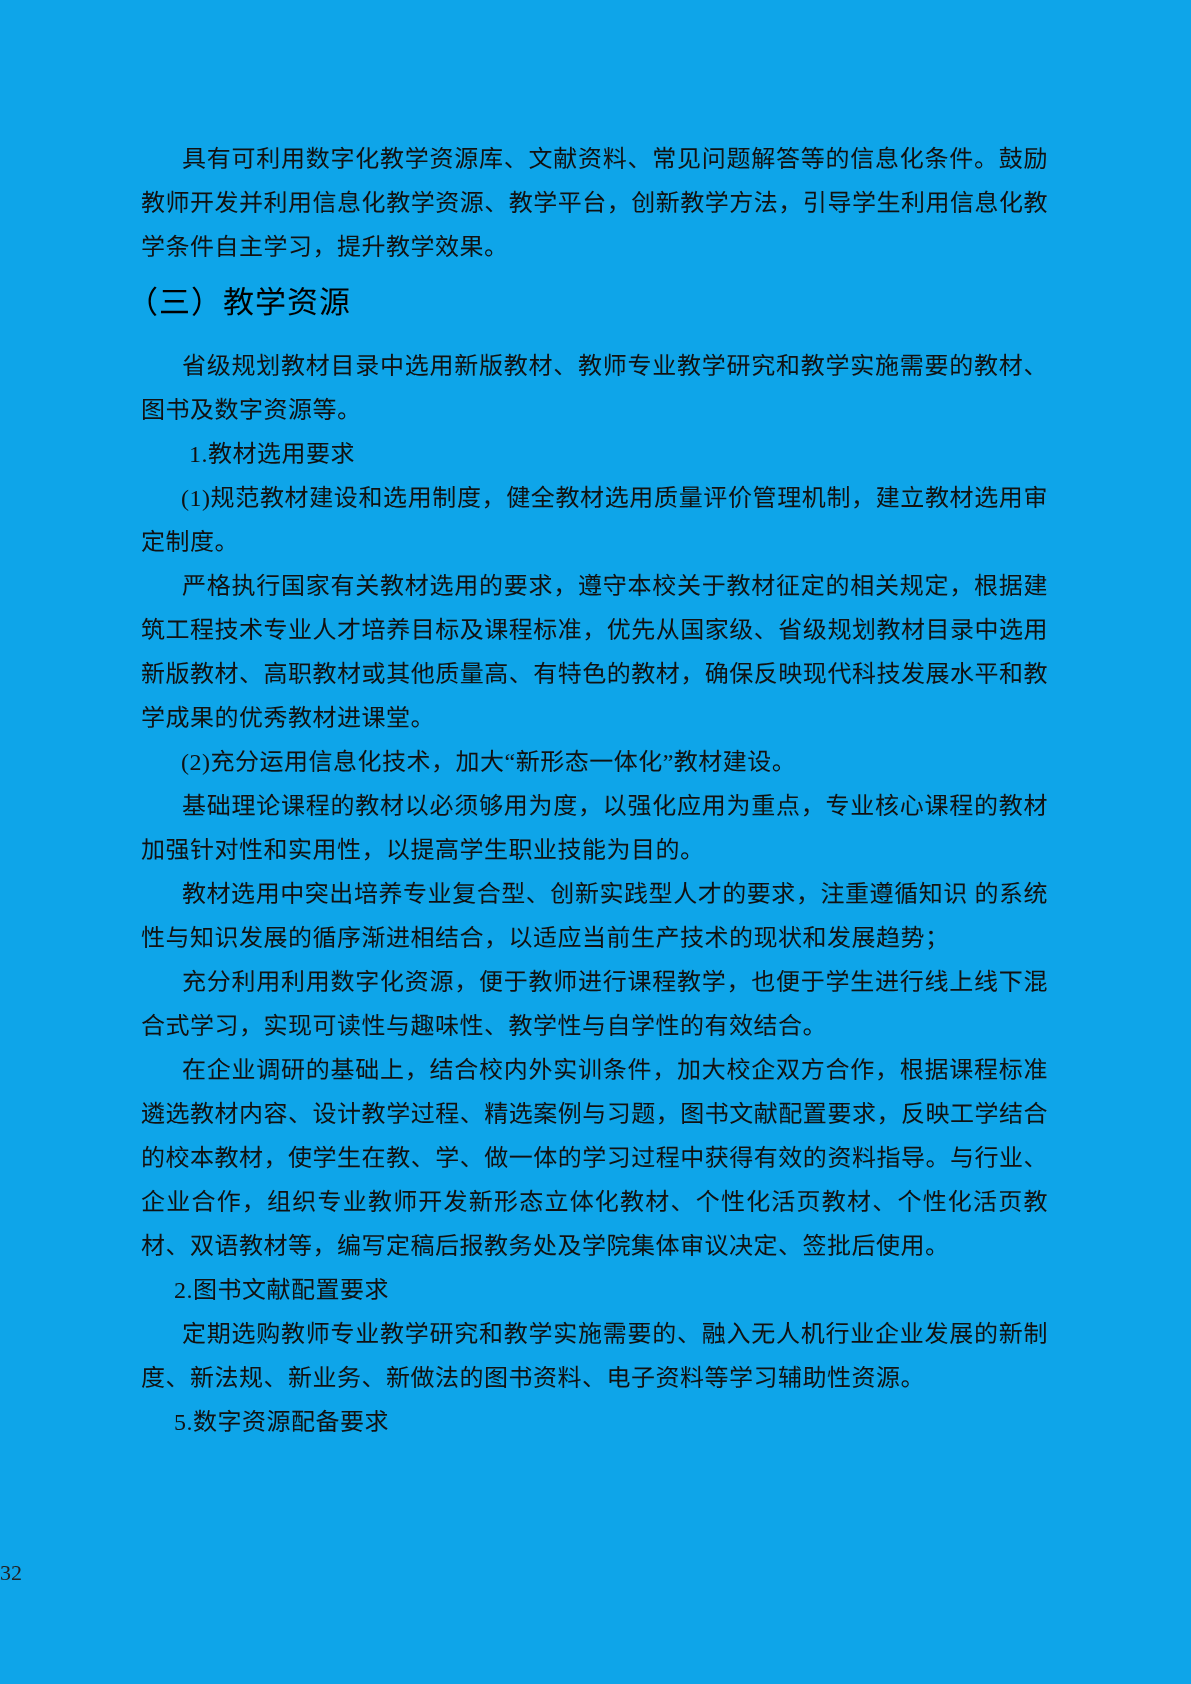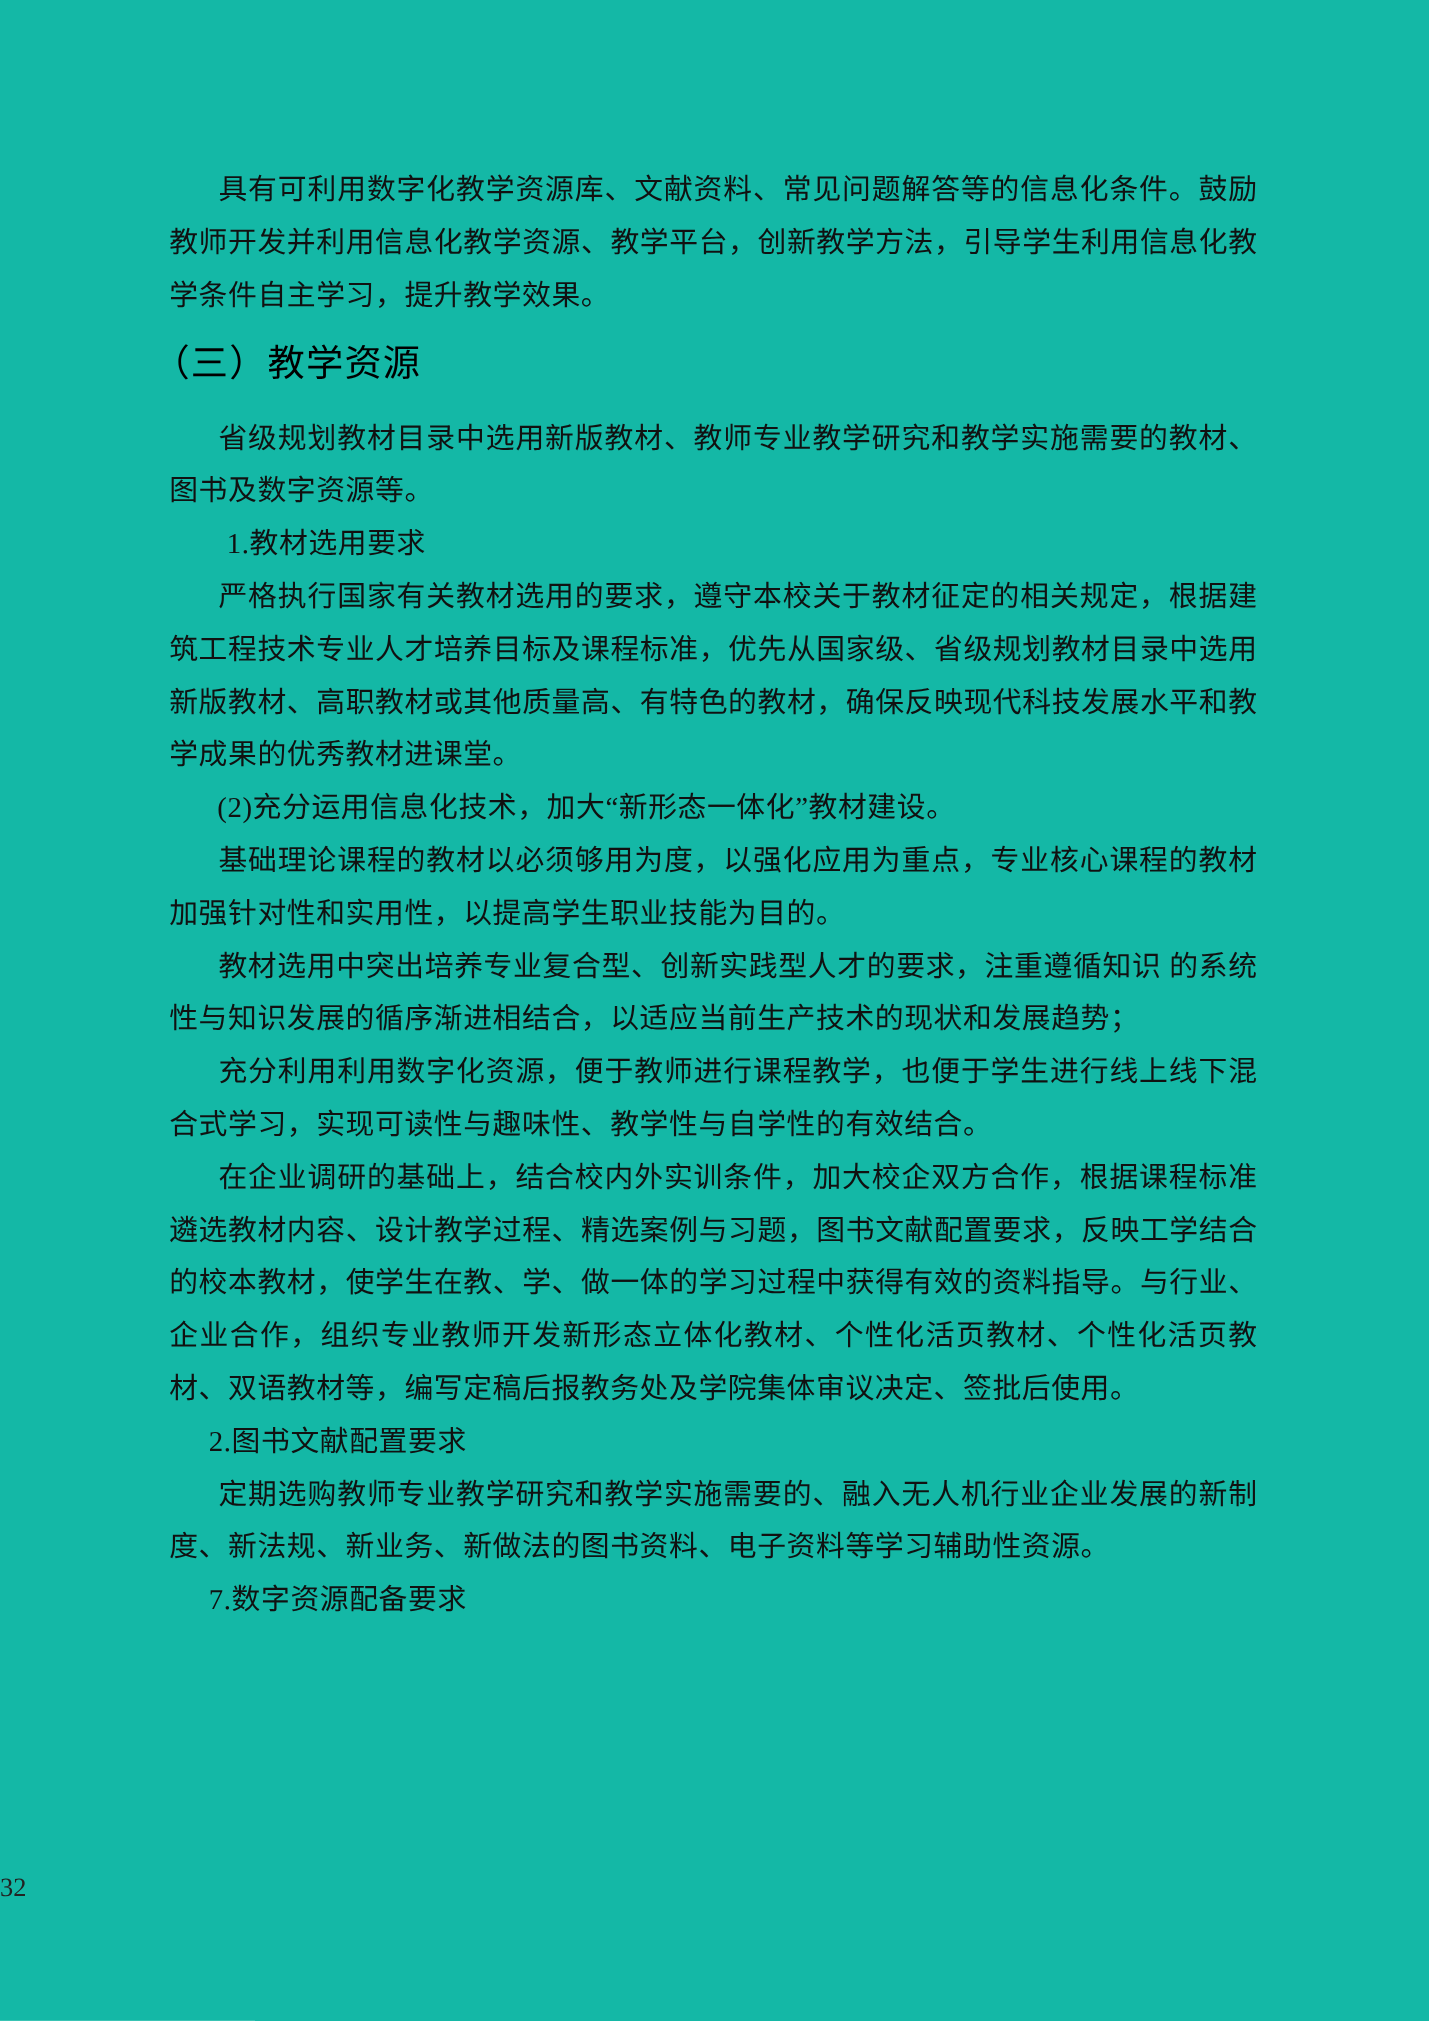--- a/index.html
+++ b/index.html
@@ -11,21 +11,21 @@
     height: 1684px;
     background: #ffffff;
     position: relative;
     overflow: hidden;
     font-family: "Liberation Serif", "DejaVu Serif", serif;
     color: #111111;
   }
   .page {
     position: absolute;
     inset: 0;
-    background: #14b8a6;
+    background: #0ea5e9;
   }
   .content {
     position: absolute;
     left: 141px;
     top: 137px;
     width: 907px;
   }
   .content p {
     margin: 0;
     font-size: 24px;
@@ -68,36 +68,37 @@
   <div class="content">
 
     <p class="para">具有可利用数字化教学资源库、文献资料、常见问题解答等的信息化条件。鼓励教师开发并利用信息化教学资源、教学平台，创新教学方法，引导学生利用信息化教学条件自主学习，提升教学效果。</p>
 
     <h2 class="heading">（三）教学资源</h2>
 
     <p class="para">省级规划教材目录中选用新版教材、教师专业教学研究和教学实施需要的教材、图书及数字资源等。</p>
 
     <p class="num-a">1.教材选用要求</p>
 
+    <p class="sub-item">(1)规范教材建设和选用制度，健全教材选用质量评价管理机制，建立教材选用审定制度。</p>
 
     <p class="para">严格执行国家有关教材选用的要求，遵守本校关于教材征定的相关规定，根据建筑工程技术专业人才培养目标及课程标准，优先从国家级、省级规划教材目录中选用新版教材、高职教材或其他质量高、有特色的教材，确保反映现代科技发展水平和教学成果的优秀教材进课堂。</p>
 
     <p class="sub-item">(2)充分运用信息化技术，加大“新形态一体化”教材建设。</p>
 
     <p class="para">基础理论课程的教材以必须够用为度，以强化应用为重点，专业核心课程的教材加强针对性和实用性，以提高学生职业技能为目的。</p>
 
     <p class="para">教材选用中突出培养专业复合型、创新实践型人才的要求，注重遵循知识 的系统性与知识发展的循序渐进相结合，以适应当前生产技术的现状和发展趋势；</p>
 
     <p class="para">充分利用利用数字化资源，便于教师进行课程教学，也便于学生进行线上线下混合式学习，实现可读性与趣味性、教学性与自学性的有效结合。</p>
 
 
     <p class="para">在企业调研的基础上，结合校内外实训条件，加大校企双方合作，根据课程标准遴选教材内容、设计教学过程、精选案例与习题，图书文献配置要求，反映工学结合的校本教材，使学生在教、学、做一体的学习过程中获得有效的资料指导。与行业、企业合作，组织专业教师开发新形态立体化教材、个性化活页教材、个性化活页教材、双语教材等，编写定稿后报教务处及学院集体审议决定、签批后使用。</p>
 
     <p class="num">2.图书文献配置要求</p>
 
     <p class="para">定期选购教师专业教学研究和教学实施需要的、融入无人机行业企业发展的新制度、新法规、新业务、新做法的图书资料、电子资料等学习辅助性资源。</p>
 
-    <p class="num">7.数字资源配备要求</p>
+    <p class="num">5.数字资源配备要求</p>
 
   </div>
 
   <div class="page-number">32</div>
 </div>
 
 </body></html>

